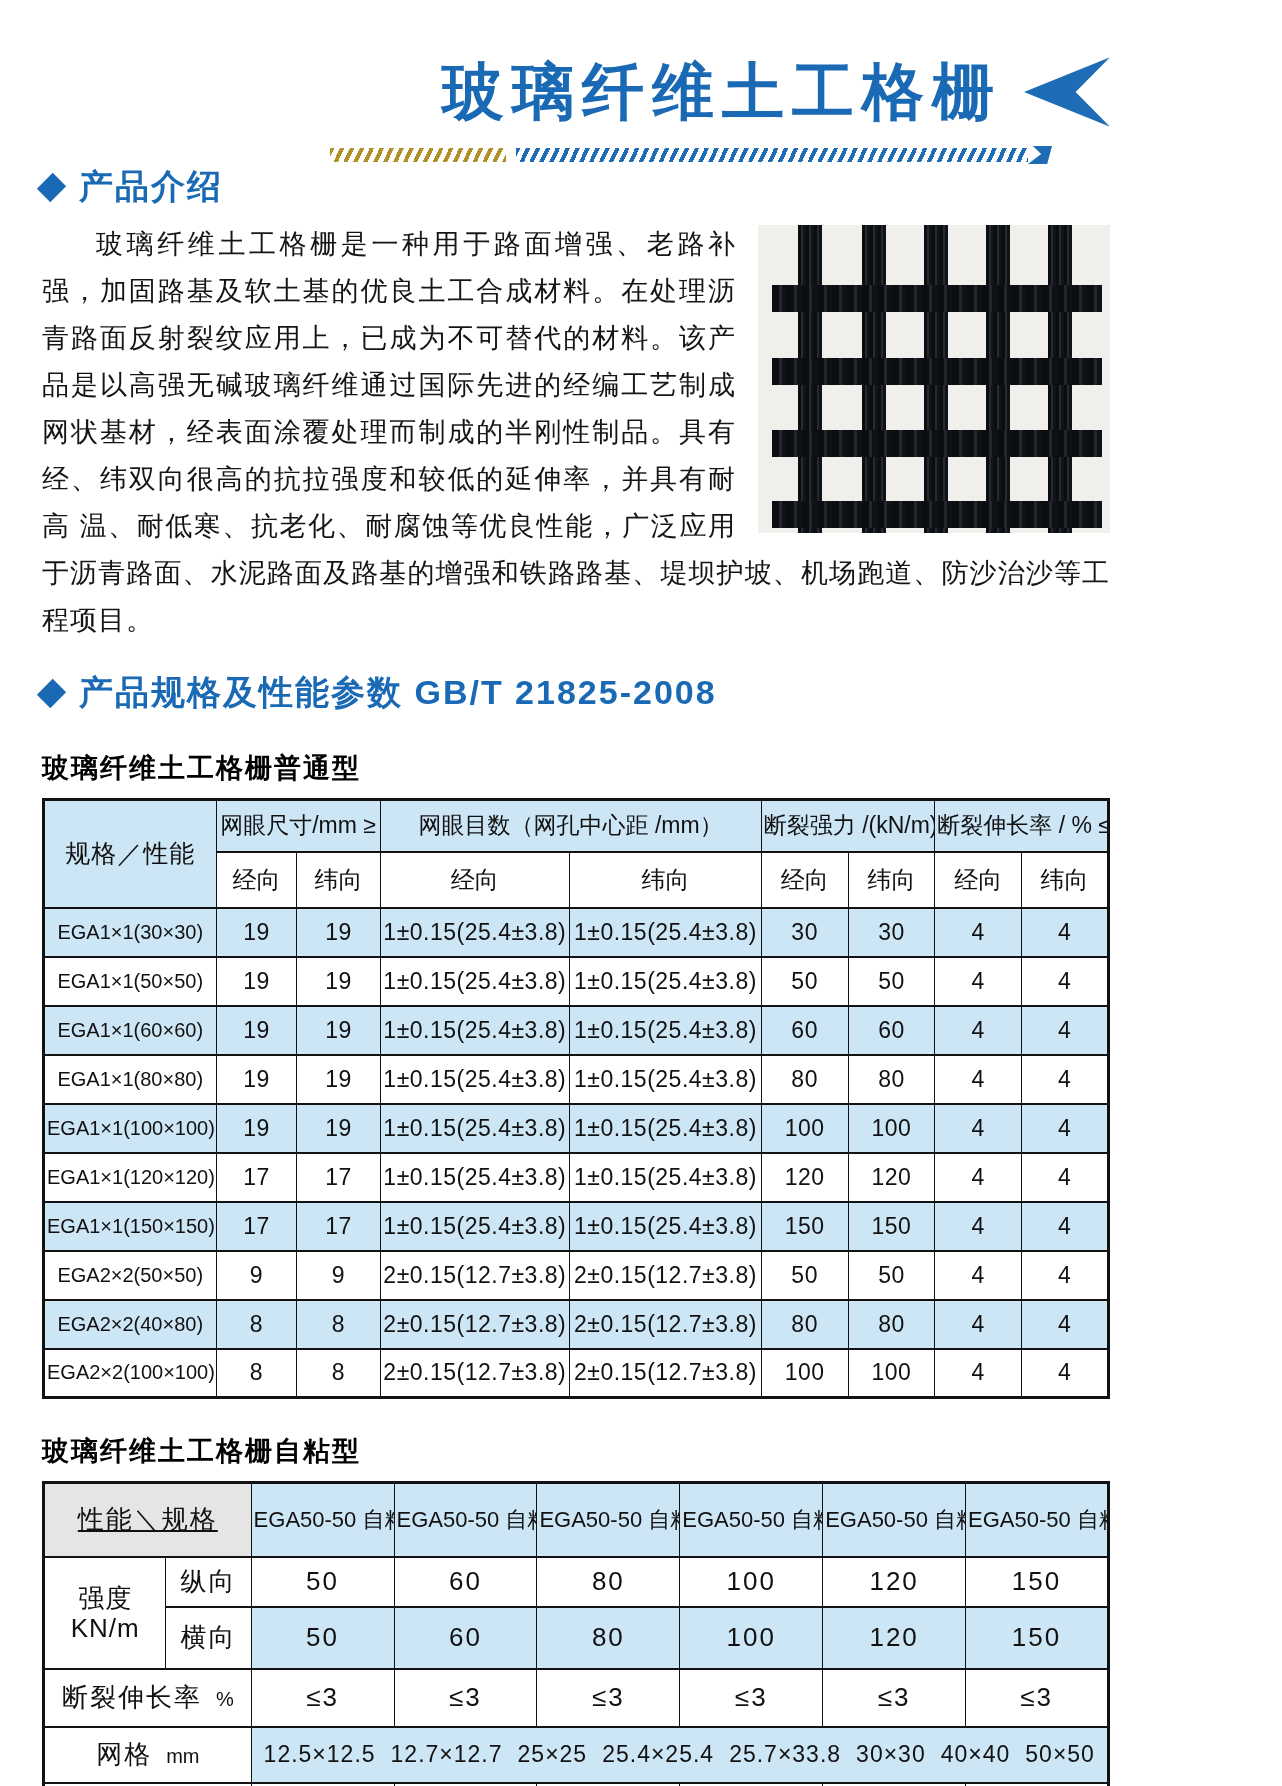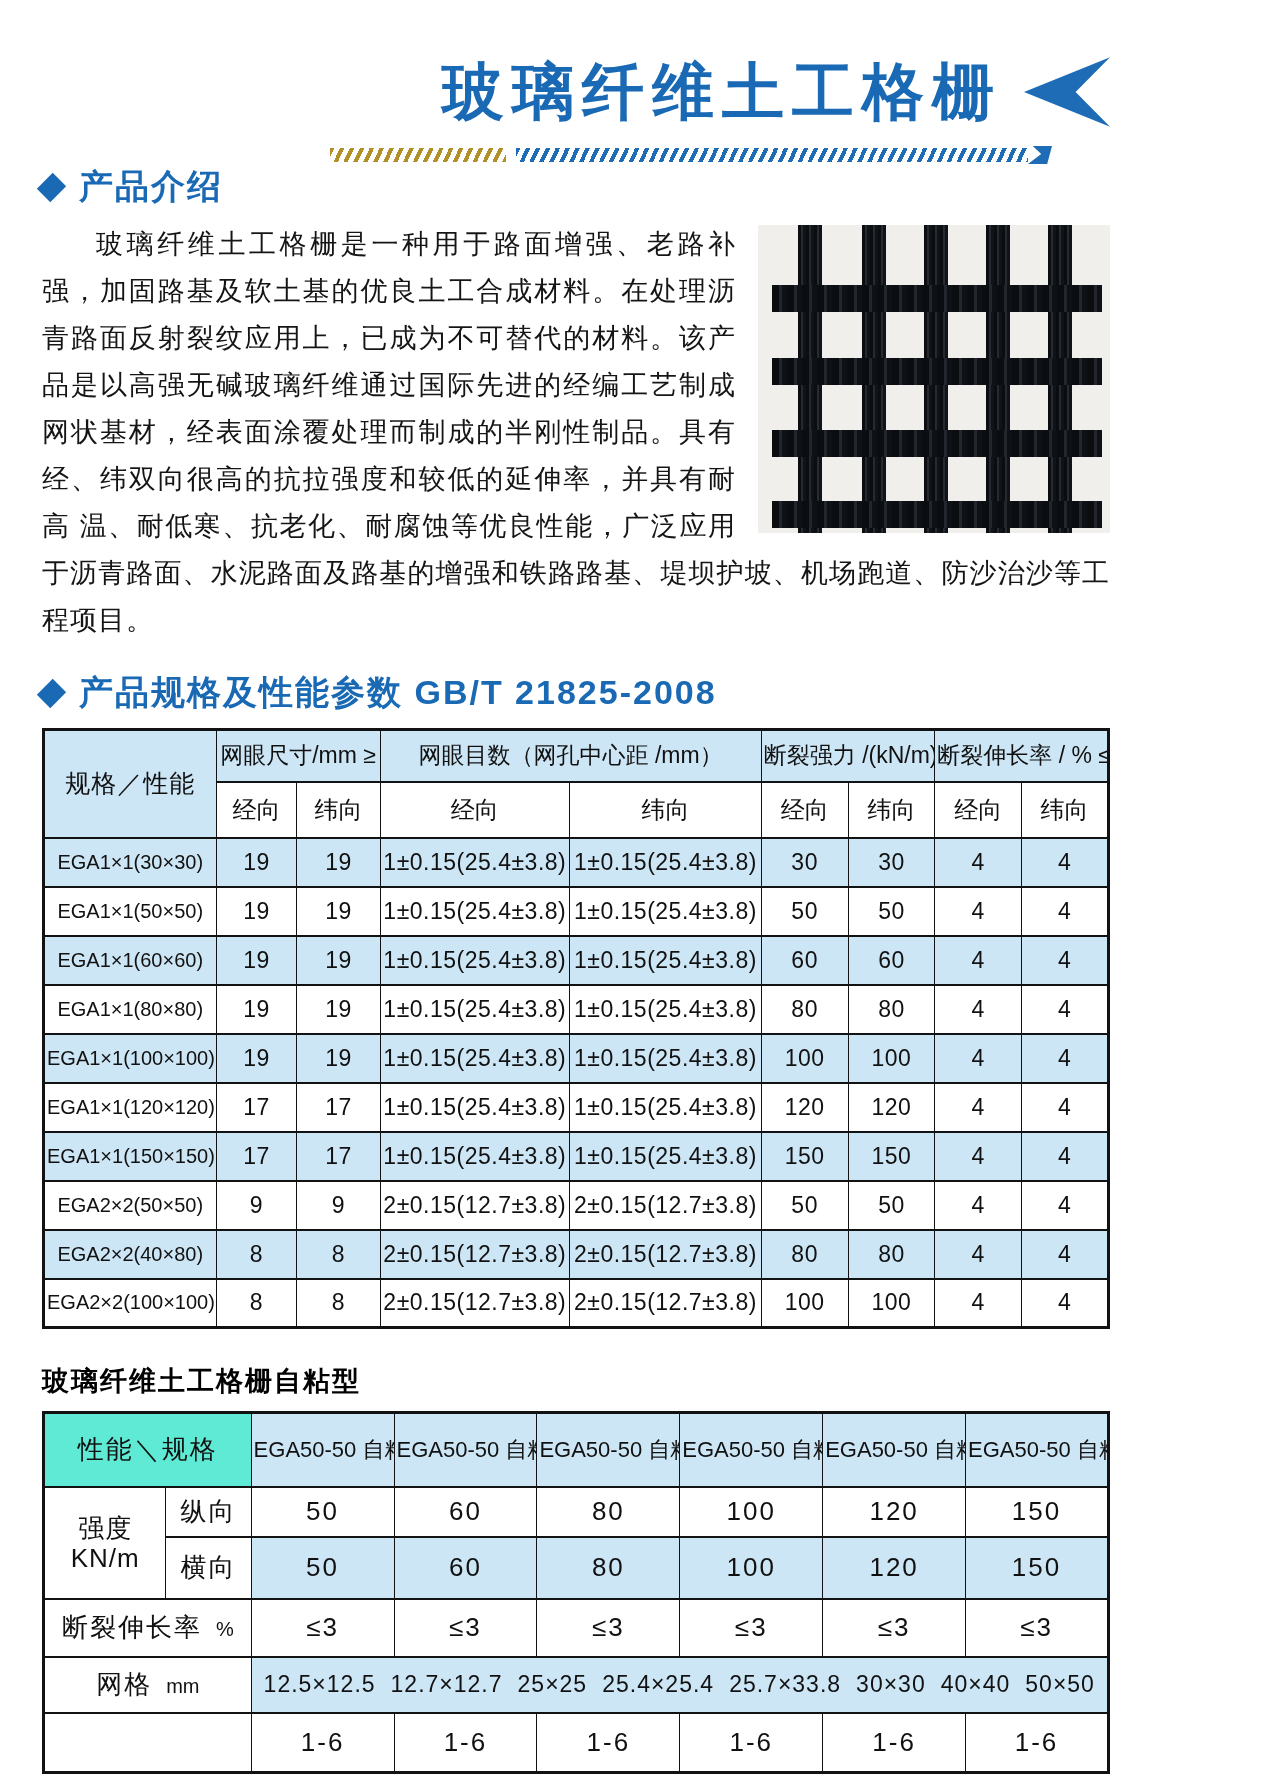--- a/index.html
+++ b/index.html
@@ -61,21 +61,21 @@
   .t1 .hrow1 { height:52px; }
   .t1 .hrow2 { height:56px; font-size:24px; }
   .t1 tbody tr { height:49px; }
   .t1 tbody td { font-size:23px; letter-spacing:0.5px; }
   .t1 tbody td.c-name { font-size:20px; letter-spacing:0; }
   .t1 .corner { font-size:25px; letter-spacing:1px;text-align:center; }
 
   .t2 { font-size:25px; }
   .t2 .hrow { height:74px; }
   .t2 th { font-size:22px; letter-spacing:0; }
-  .t2 .corner { font-size:26px; letter-spacing:2px; background:#5eead4; }
+  .t2 .corner { font-size:26px; letter-spacing:2px; background:#e5e5e5;text-decoration:underline; }
   .t2 td { font-size:26px; letter-spacing:2px; }
   .r-long { height:50px; }
   .r-trans { height:62px;margin-top:40px; }
   .r-elong { height:58px; }
   .r-mesh { height:56px; }
   .r-width { height:60px; }
   .lblcell { letter-spacing:1px; }
   .unit { font-size:20px; letter-spacing:0; margin-left:14px; }
   .stack div { line-height:30px; letter-spacing:1px; }
   .mesh-flex { display:flex; justify-content:space-between; align-items:center; padding:0 10px; }
@@ -117,20 +117,21 @@
     </figure>
     <p>玻璃纤维土工格栅是一种用于路面增强、老路补强，加固路基及软土基的优良土工合成材料。在处理沥青路面反射裂纹应用上，已成为不可替代的材料。该产品是以高强无碱玻璃纤维通过国际先进的经编工艺制成网状基材，经表面涂覆处理而制成的半刚性制品。具有经、纬双向很高的抗拉强度和较低的延伸率，并具有耐高 温、耐低寒、抗老化、耐腐蚀等优良性能，广泛应用于沥青路面、水泥路面及路基的增强和铁路路基、堤坝护坡、机场跑道、防沙治沙等工程项目。</p>
     <div class="clear"></div>
   </div>
 
   <div class="sec sec2">
     <span class="diamond"></span>
     <h2>产品规格及性能参数 GB/T 21825-2008</h2>
   </div>
 
+  <div class="tbl-label">玻璃纤维土工格栅普通型</div>
   <table class="t1">
     <colgroup>
       <col style="width:16.2%">
         <col style="width:7.6%">
         <col style="width:7.8%">
       <col style="width:17.8%">
         <col style="width:18.0%">
       <col style="width:8.15%">
         <col style="width:8.15%">
         <col style="width:8.15%">

